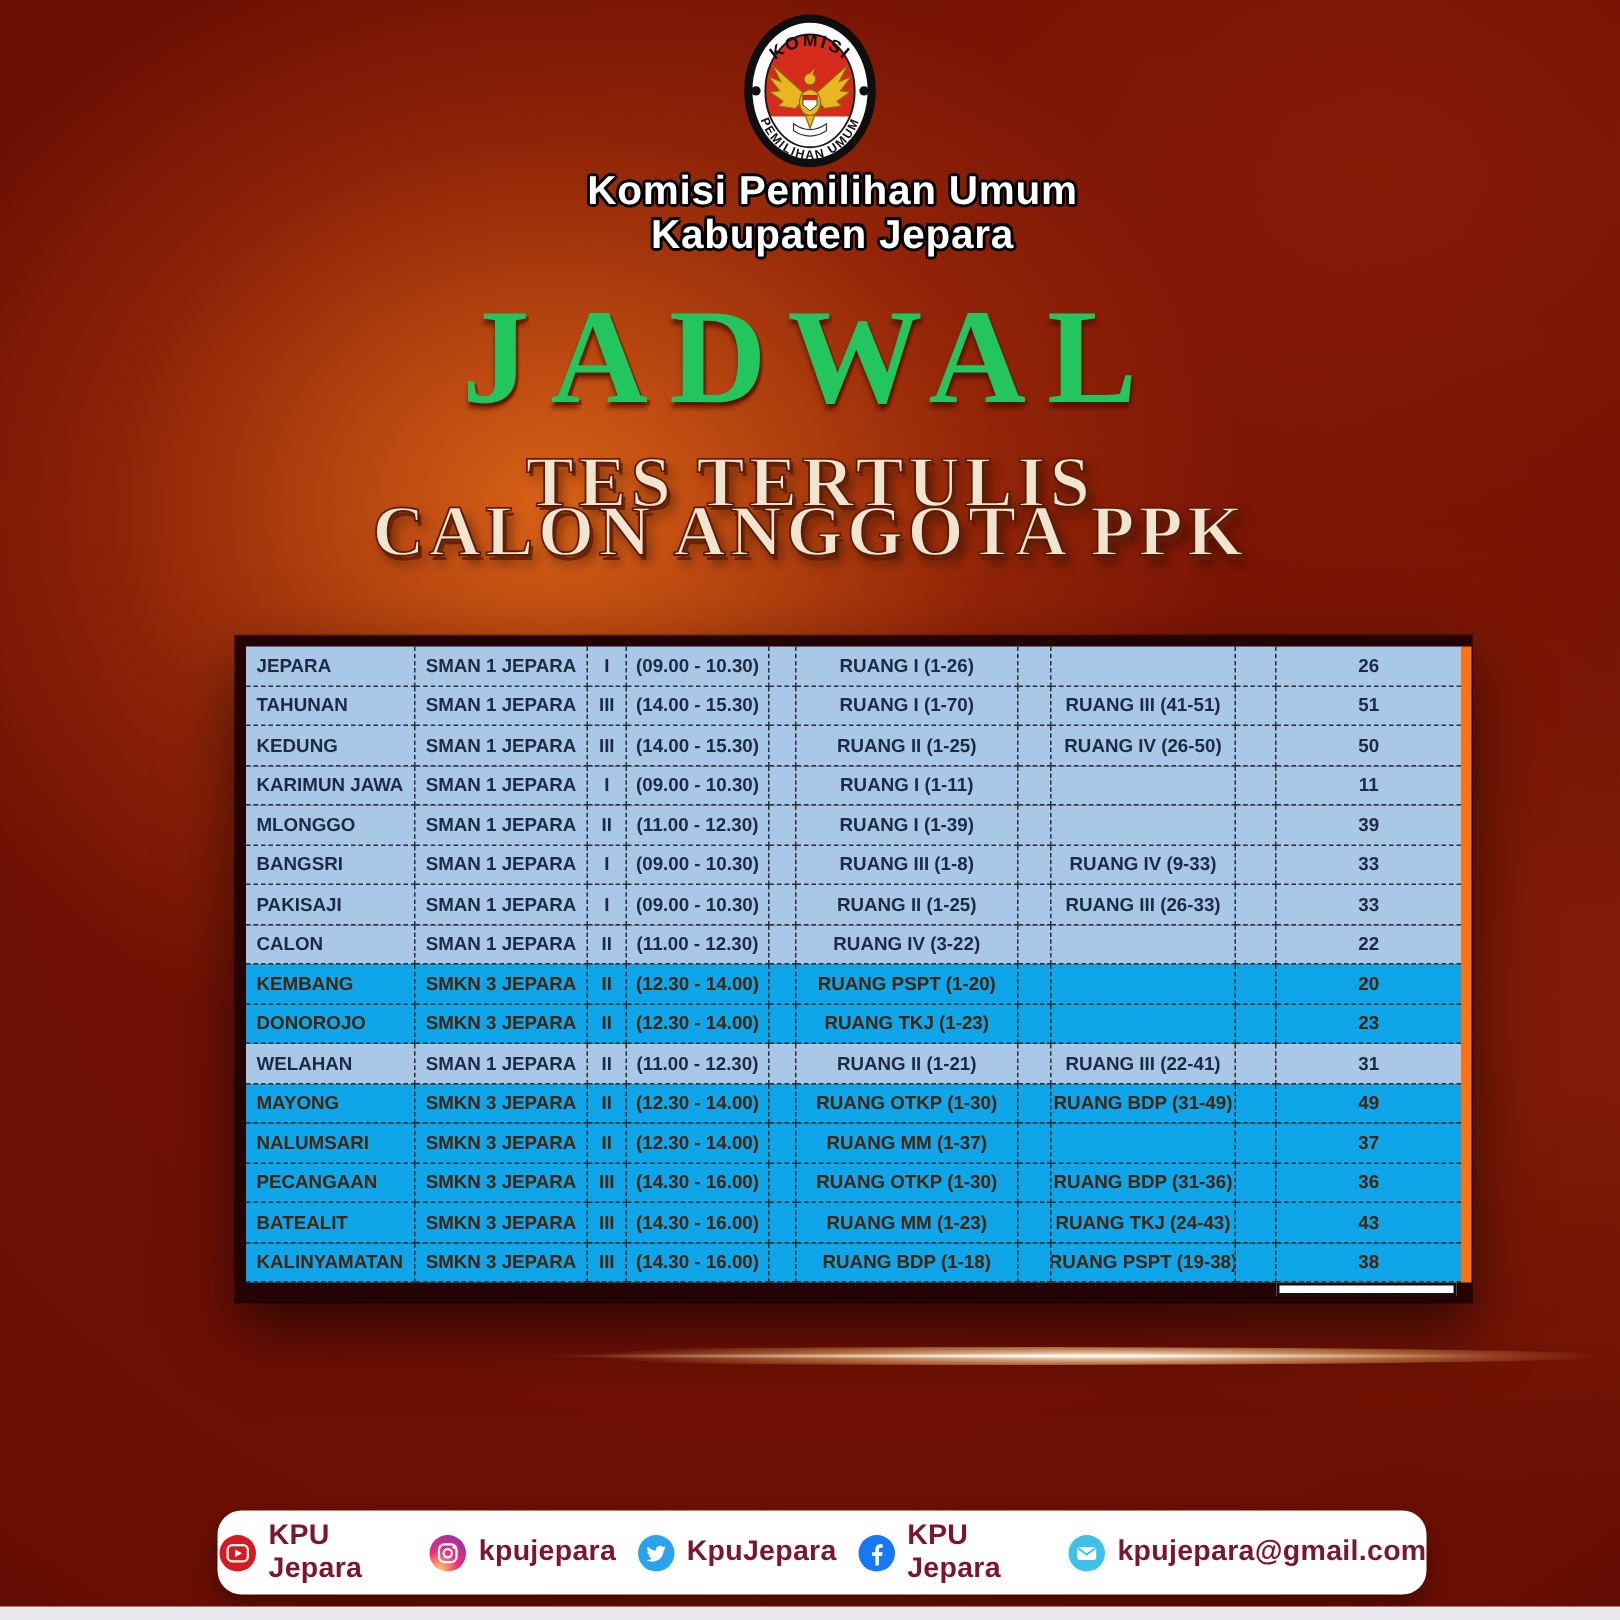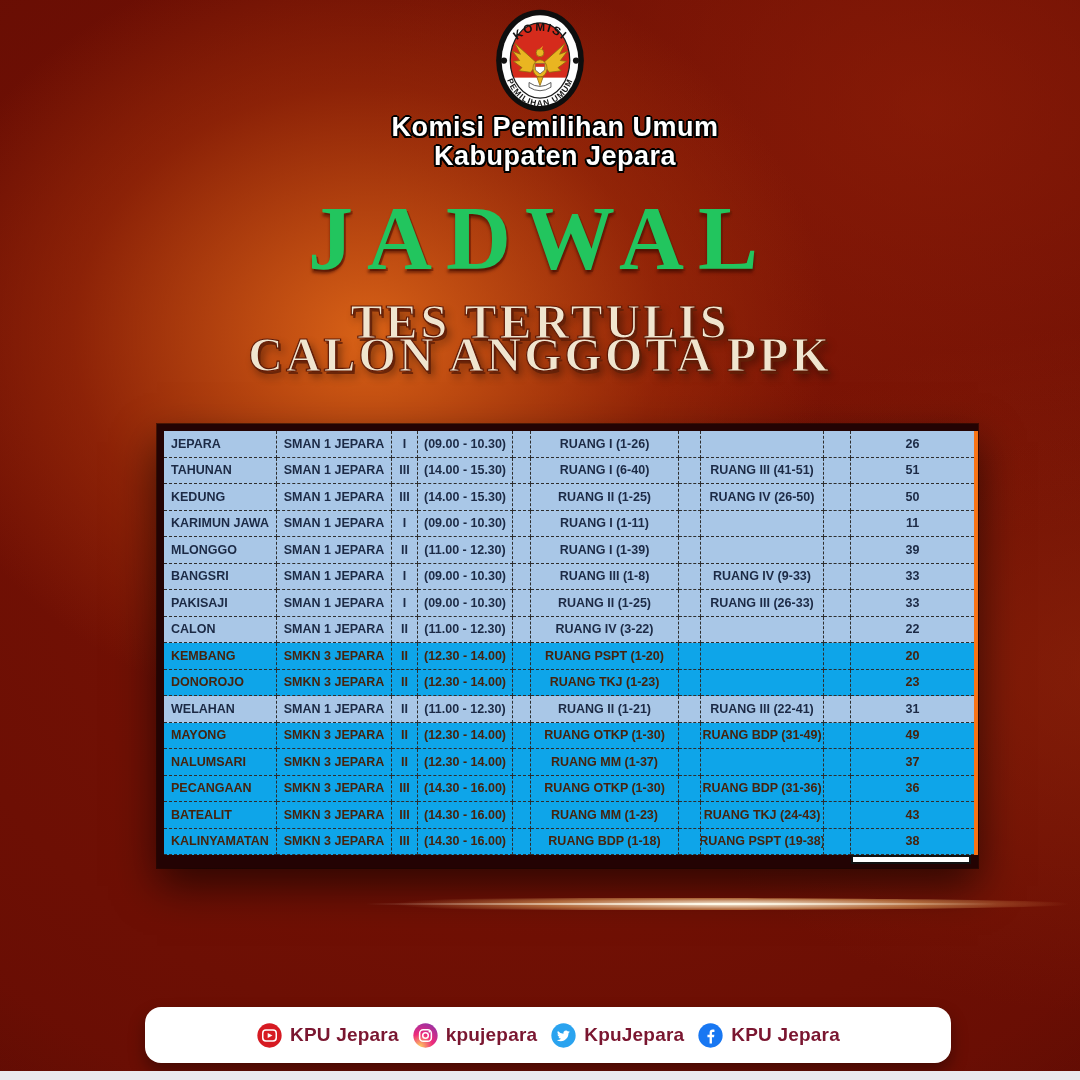--- a/index.html
+++ b/index.html
@@ -30,21 +30,21 @@
   .title-sub{position:absolute;width:100%;text-align:center;
     font-family:"Liberation Serif",serif;font-weight:900;font-size:48px;line-height:1;
     letter-spacing:3px;color:#f0e5cf;
     -webkit-text-stroke:1.2px #5f1a06;
     text-shadow:2px 3px 0 rgba(96,32,8,.85), 4px 6px 8px rgba(0,0,0,.45);}
   .sub1{top:298px;} .sub2{top:331px;}
   
   .table-wrap{position:absolute;left:157px;top:424px;background:#230303;
     padding:7px 0 4px 7px;
     box-shadow:0 18px 40px rgba(0,0,0,.6), 0 0 0 1px rgba(0,0,0,.5);}
-  .table-grid{width:810px;border-right:4px solid #f97316;}
+  .table-grid{width:810px;border-right:7px solid #f97316;}
   .trow{display:grid;grid-template-columns:113px 115px 26px 95px 18px 148px 22px 123px 27px 123px;
     height:26.5px;}
   .trow.blue{background:#a9c7e7;color:#1c2a45;}
   .trow.orange{background:#0ea5e9;color:#46230d;}
   .tcell{display:flex;align-items:center;justify-content:center;
     font-size:12.5px;font-weight:bold;white-space:nowrap;overflow:hidden;
     border-right:1px dashed #2e2e2e;border-bottom:1px dashed #2e2e2e;}
   .tcell.c-district{justify-content:flex-start;padding-left:7px;}
   .tcell.c-count{border-right:none;text-align:right;}
   .excel-tail{margin-left:687px;width:120px;height:9px;background:#fff;border:2px solid #111;box-sizing:border-box;}
@@ -125,21 +125,21 @@
         <div class="tcell c-room2"></div>
         <div class="tcell c-sp3"></div>
         <div class="tcell c-count">26</div>
       </div>
       <div class="trow blue">
         <div class="tcell c-district">TAHUNAN</div>
         <div class="tcell c-school">SMAN 1 JEPARA</div>
         <div class="tcell c-session">III</div>
         <div class="tcell c-time">(14.00 - 15.30)</div>
         <div class="tcell c-sp1"></div>
-        <div class="tcell c-room1">RUANG I (6-40)</div>
+        <div class="tcell c-room1">RUANG I (1-70)</div>
         <div class="tcell c-sp2"></div>
         <div class="tcell c-room2">RUANG III (41-51)</div>
         <div class="tcell c-sp3"></div>
         <div class="tcell c-count">51</div>
       </div>
       <div class="trow blue">
         <div class="tcell c-district">KEDUNG</div>
         <div class="tcell c-school">SMAN 1 JEPARA</div>
         <div class="tcell c-session">III</div>
         <div class="tcell c-time">(14.00 - 15.30)</div>
@@ -352,15 +352,25 @@
     </div>
     <div class="soc">
       <span>
         <svg width="27" height="27" viewBox="0 0 30 30">
           <circle cx="15" cy="15" r="13.5" fill="#1877f2"></circle>
           <path d="M16.6 24v-7h2.3l.4-2.8h-2.7v-1.8c0-.8.3-1.4 1.4-1.4h1.4V8.5c-.3 0-1.1-.1-2-.1-2 0-3.4 1.2-3.4 3.5v2.3h-2.4V17h2.4v7z" fill="#fff"></path>
         </svg>
       </span>
       <span class="lbl">KPU Jepara</span>
     </div>
+    <div class="soc">
+      <span>
+        <svg width="27" height="27" viewBox="0 0 30 30">
+          <circle cx="15" cy="15" r="13.5" fill="#3fc0e8"></circle>
+          <rect x="8" y="10.5" width="14" height="9.5" rx="1.6" fill="#fff"></rect>
+          <path d="M8.6 11.3 L15 16 L21.4 11.3" fill="none" stroke="#3fc0e8" stroke-width="1.4"></path>
+        </svg>
+      </span>
+      <span class="lbl">kpujepara@gmail.com</span>
+    </div>
   </div>
 
 <div class="bottom-strip"></div>
 
 </body></html>

